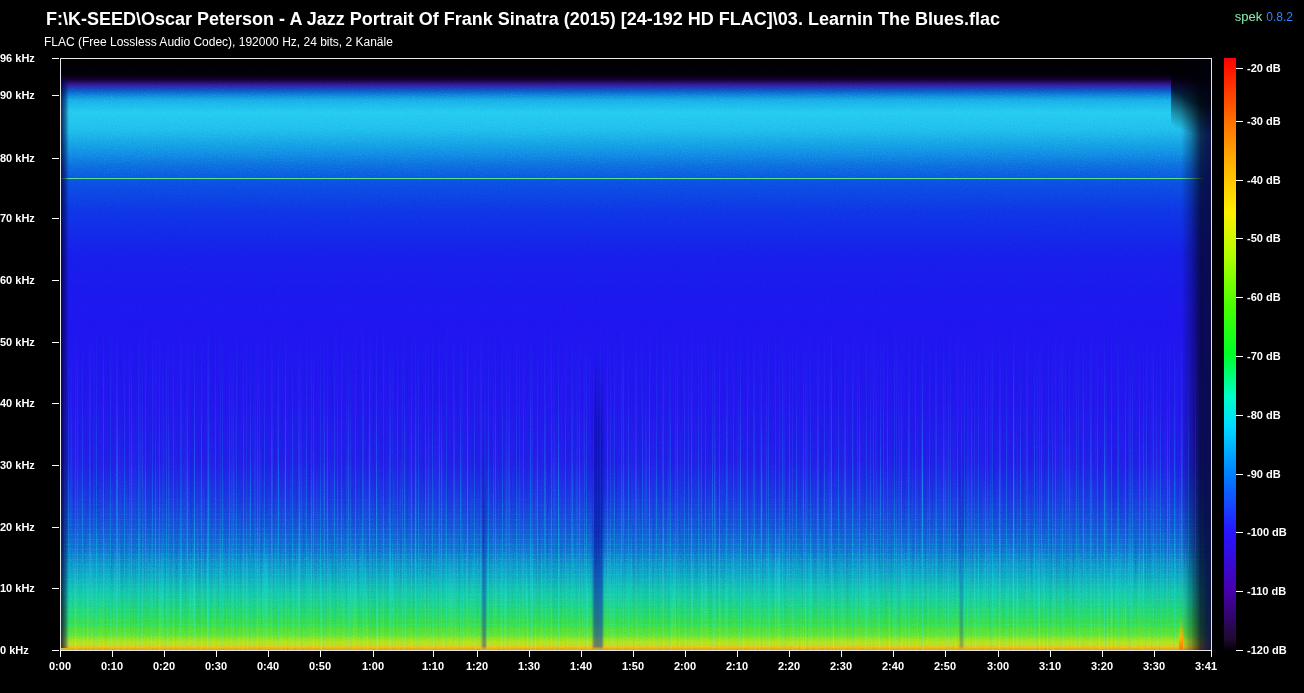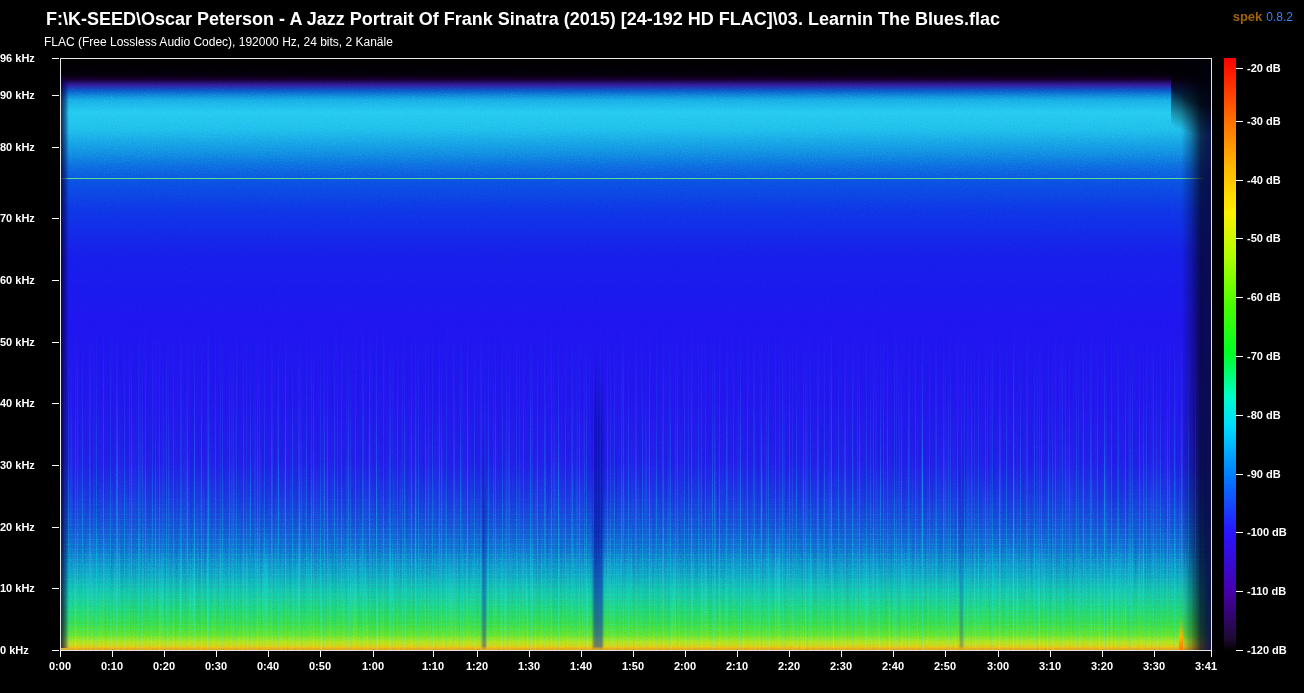--- a/index.html
+++ b/index.html
@@ -2,21 +2,21 @@
 <html><head>
 <meta charset="utf-8">
 <style>
   html,body{margin:0;padding:0;background:#000;}
   body{width:1304px;height:693px;position:relative;overflow:hidden;
        font-family:"Liberation Sans",sans-serif;color:#fff;}
 
   
   .file-path{position:absolute;left:46px;top:9px;font-size:18px;font-weight:700;white-space:nowrap;}
   .app-badge{position:absolute;top:9px;right:11px;font-size:13px;white-space:nowrap;}
-  .app-badge .name{font-weight:700;color:#a16207;}
+  .app-badge .name{font-weight:400;color:#86efac;}
   .app-badge .ver{font-weight:400;font-size:12px;color:#3b82f6;margin-left:4px;}
   .format-line{position:absolute;left:44px;top:35px;font-size:12px;font-weight:400;white-space:nowrap;}
 
   
   .plot{position:absolute;left:60px;top:58px;width:1152px;height:593px;
         border:1px solid #e6e6e6;box-sizing:border-box;overflow:hidden;background:#000;}
   .layer{position:absolute;inset:0;}
 
   
   .base{background:linear-gradient(180deg,
@@ -121,21 +121,21 @@
   <div class="gap gap3"></div>
   <div class="gap gap1"></div>
   <div class="start-col"></div>
   <div class="end-streak"></div>
   <div class="end-fade"></div>
   <div class="corner-fade"></div>
 </div>
 
 <div class="ylab" style="top:58px">96 kHz</div>
 <div class="ylab" style="top:95px">90 kHz</div>
-<div class="ylab" style="top:147px">80 kHz</div>
+<div class="ylab" style="top:158px">80 kHz</div>
 <div class="ylab" style="top:218px">70 kHz</div>
 <div class="ylab" style="top:280px">60 kHz</div>
 <div class="ylab" style="top:342px">50 kHz</div>
 <div class="ylab" style="top:403px">40 kHz</div>
 <div class="ylab" style="top:465px">30 kHz</div>
 <div class="ylab" style="top:527px">20 kHz</div>
 <div class="ylab" style="top:588px">10 kHz</div>
 <div class="ylab" style="top:650px">0 kHz</div>
 
 <div class="xlab" style="left:60px">0:00</div>

